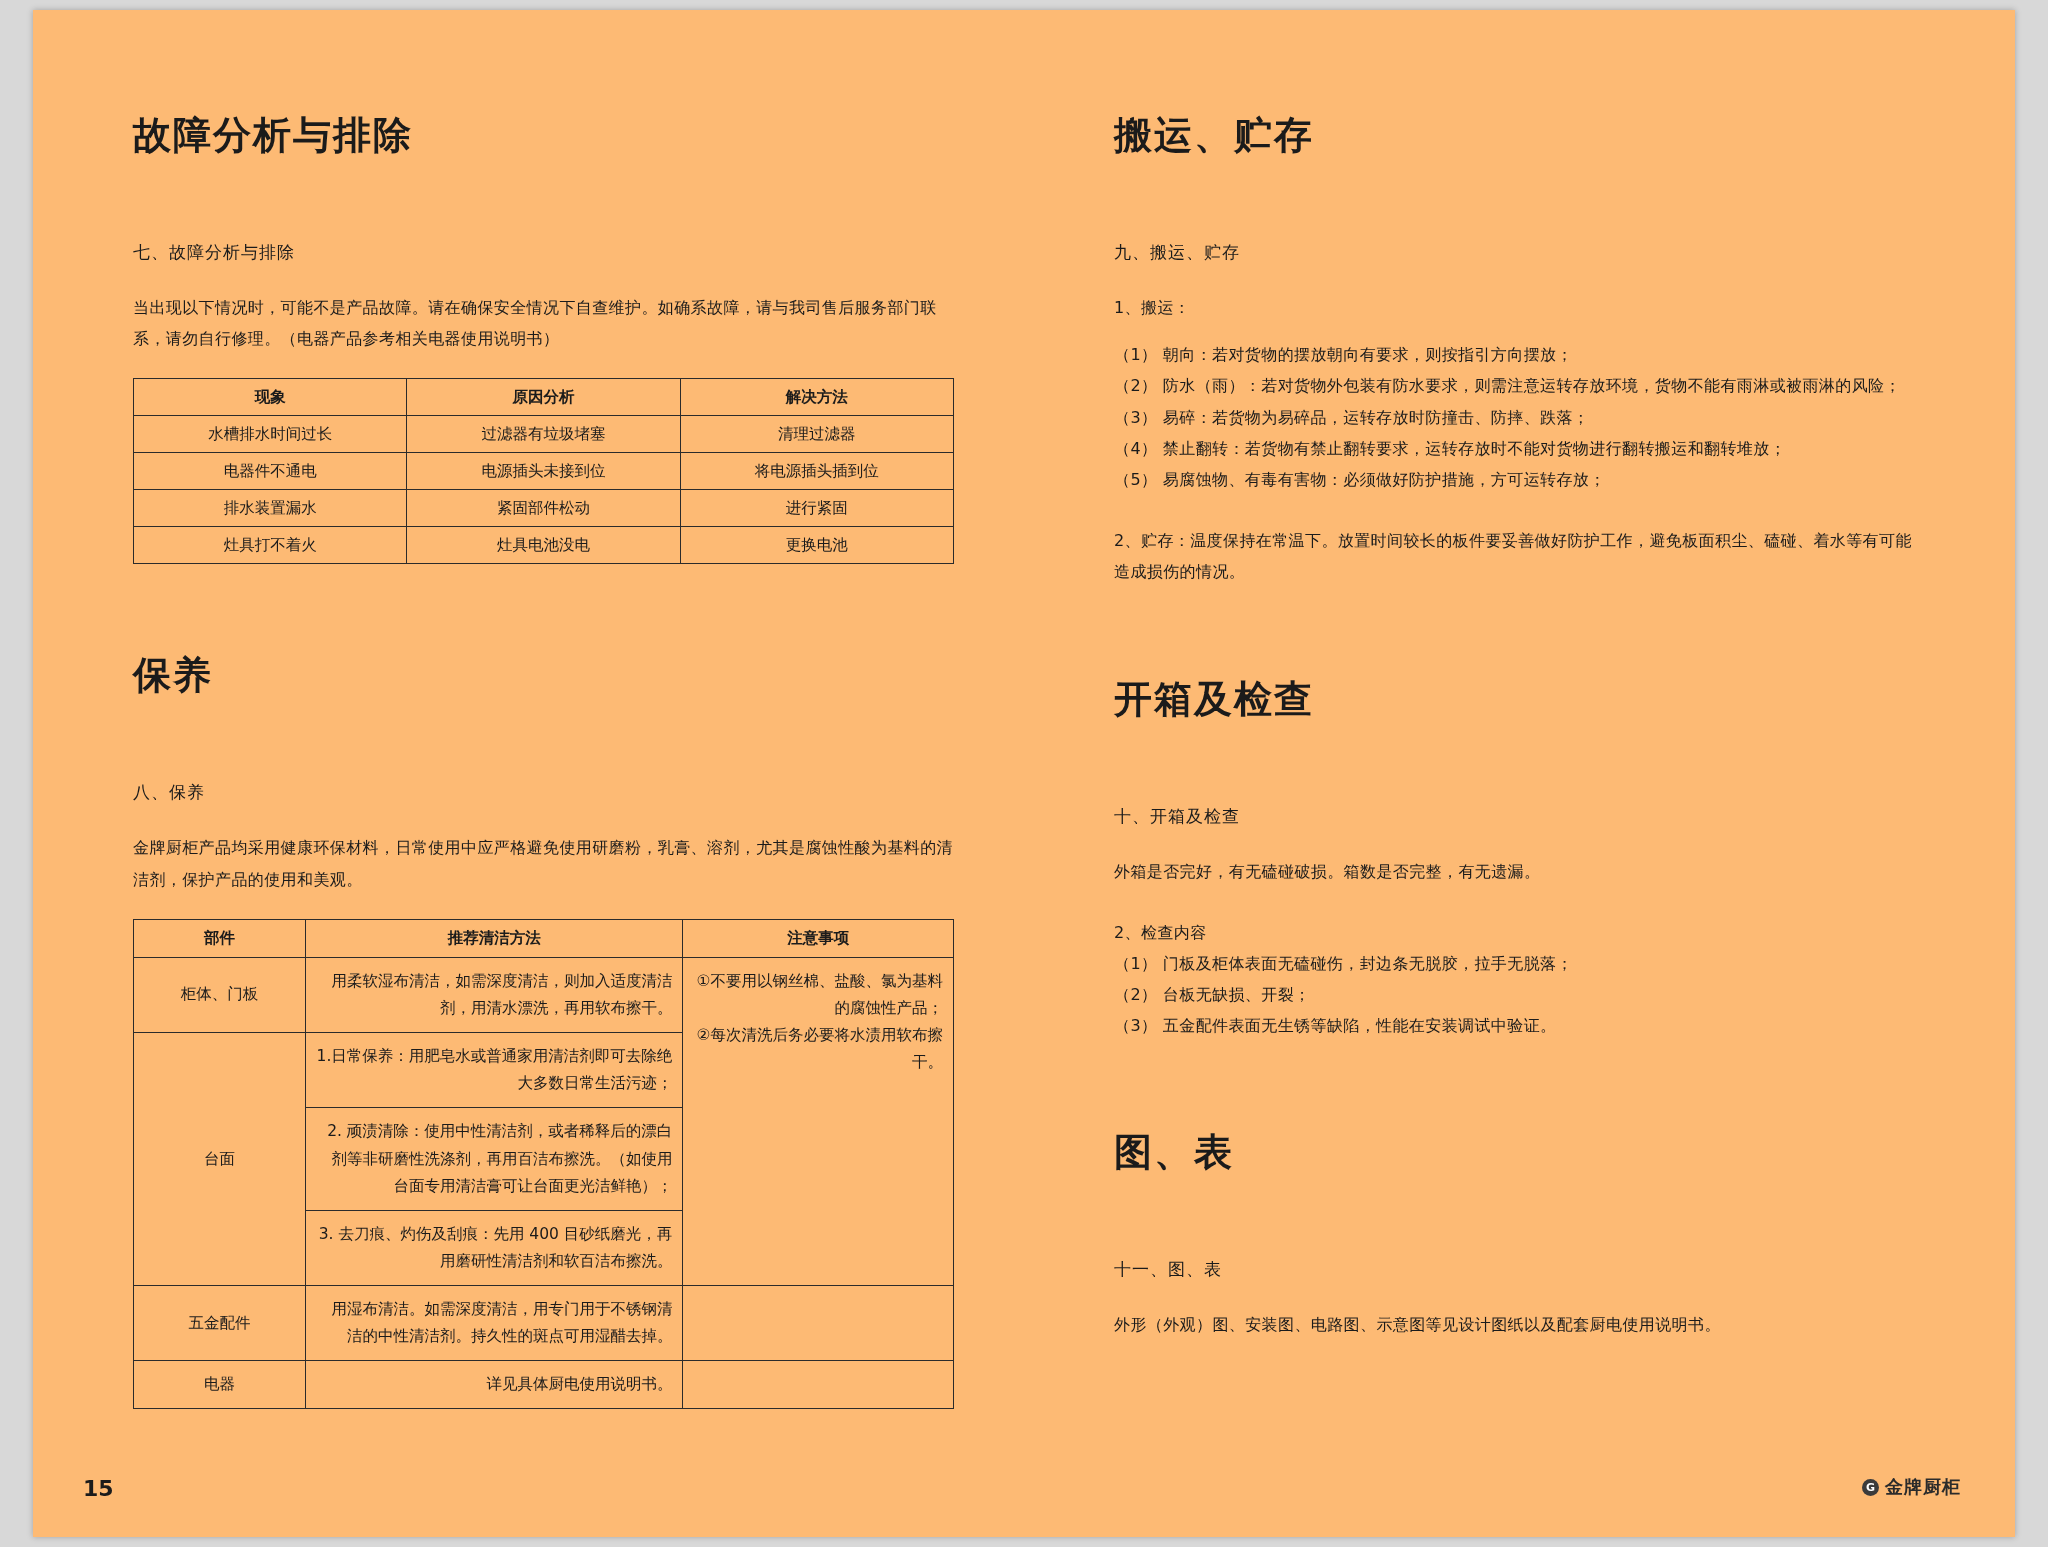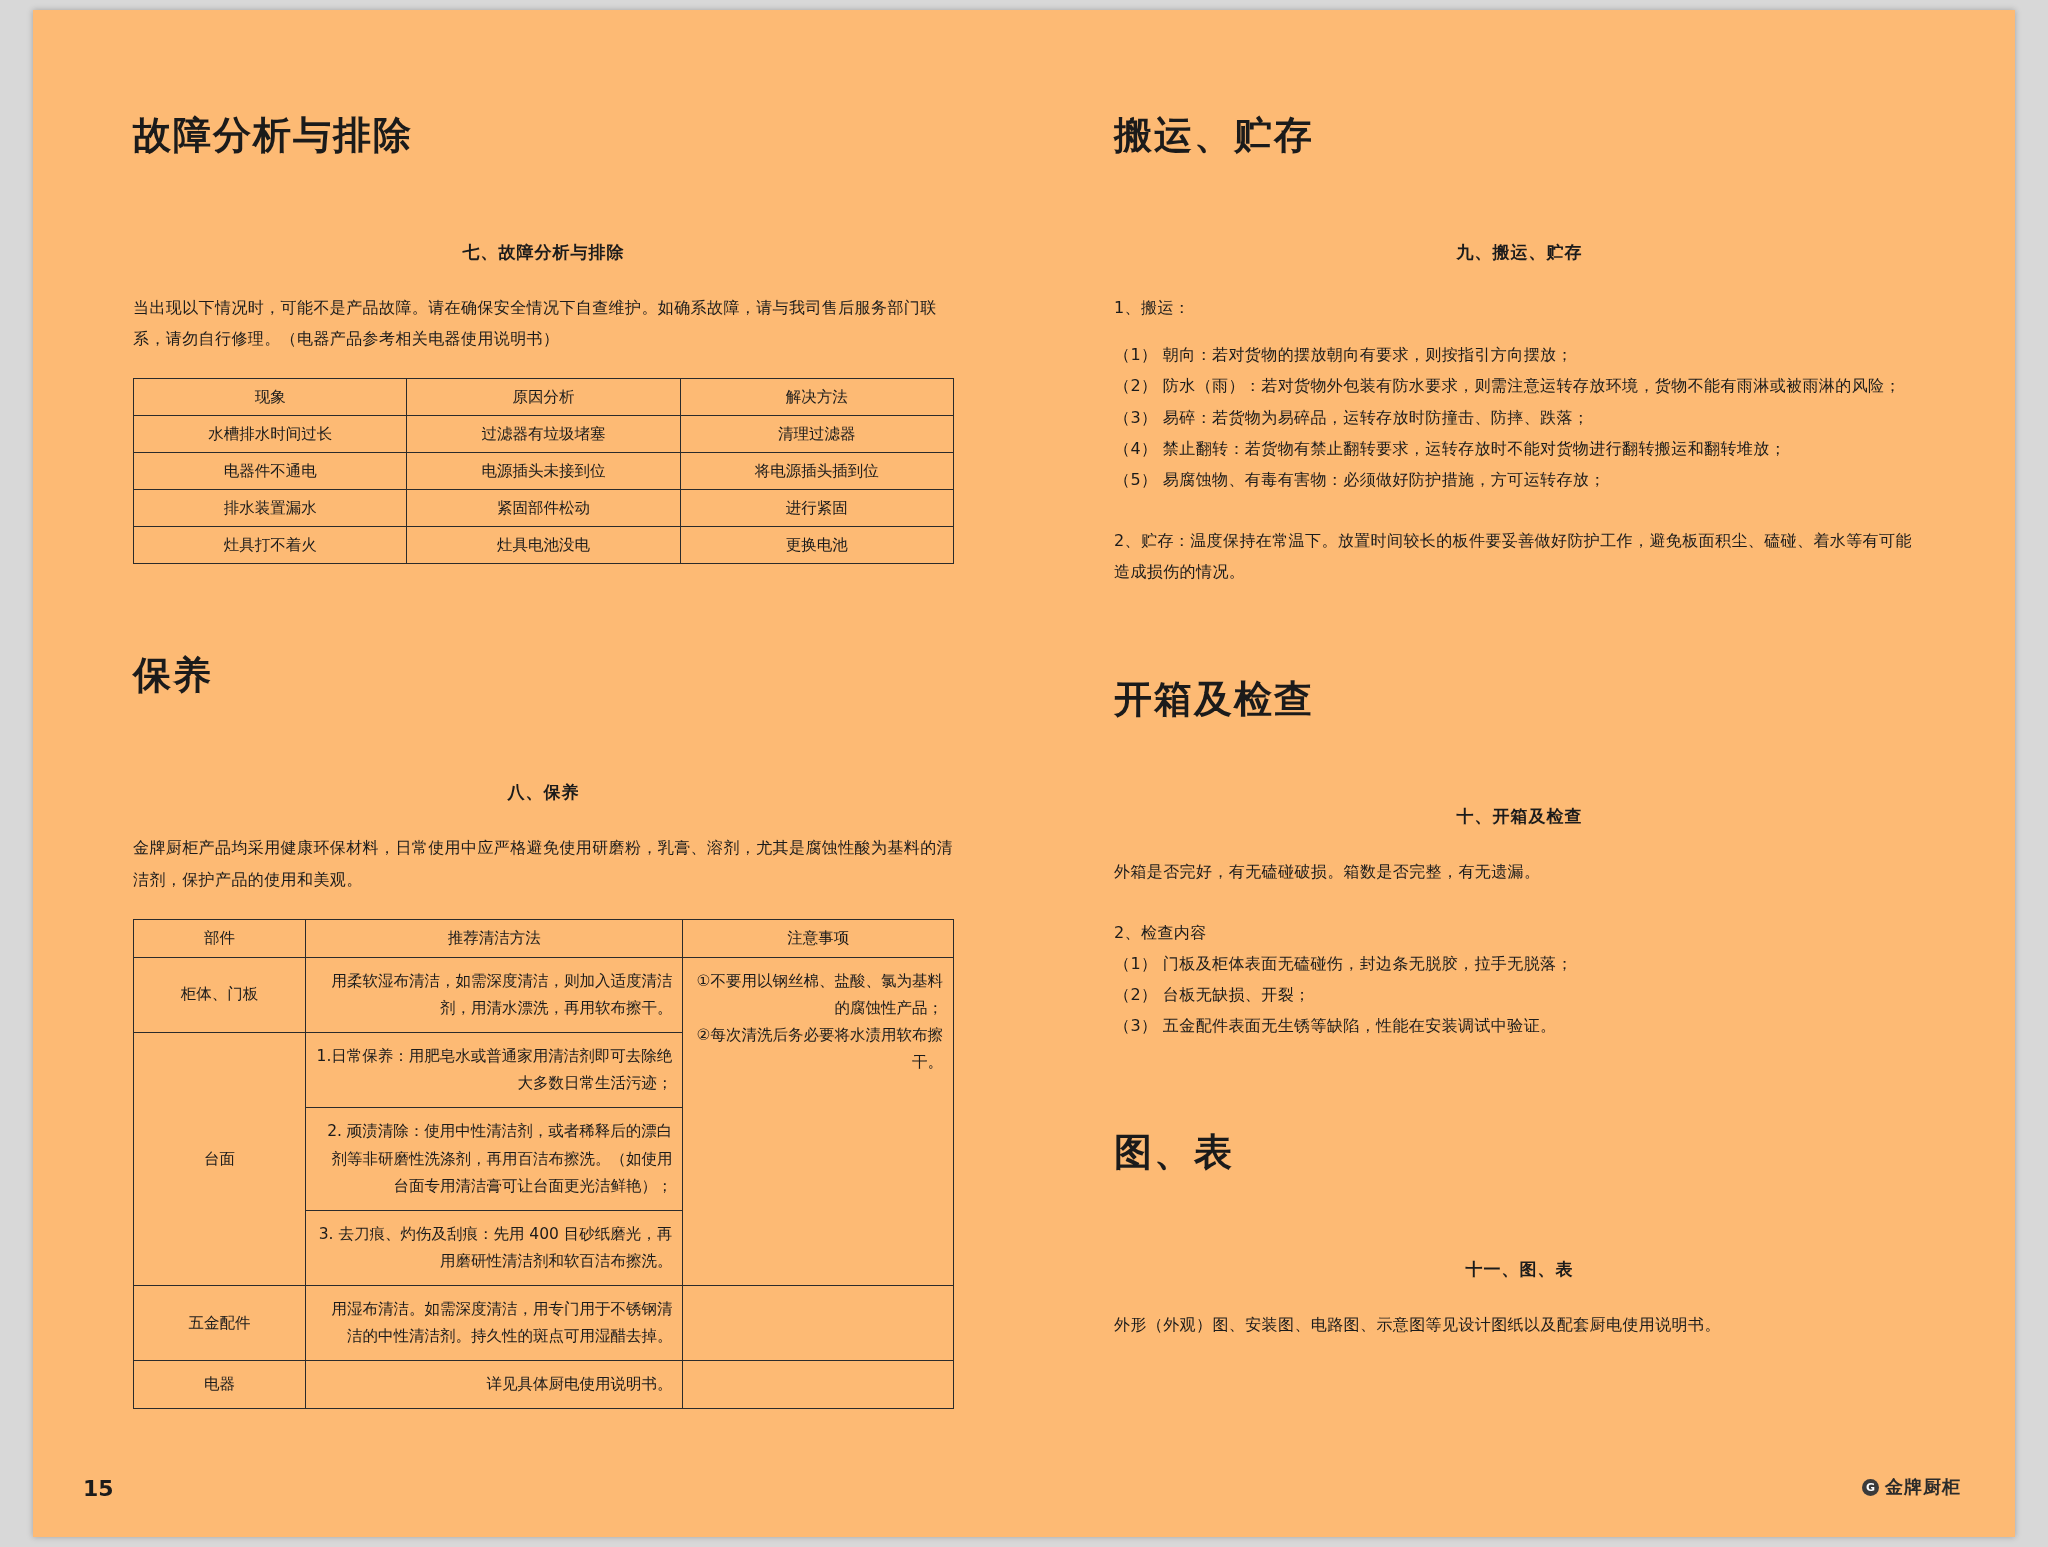--- a/index.html
+++ b/index.html
@@ -40,25 +40,24 @@
     font-size: 38px;
     font-weight: 600;
     letter-spacing: 2px;
     margin: 0 0 80px 0;
     color: #1b1b1b;
   }
   h1.sect-title.second { margin-top: 86px; }
 
   .sub-head {
     font-size: 17px;
-    font-weight: 700;
+    font-weight: 400;
     color: #1b1b1b;
     margin: 0 0 28px 0;
     letter-spacing: 1px;
-    text-align: center;
   }
   p.body {
     font-size: 16px;
     line-height: 1.95;
     color: #1b1b1b;
     margin: 0 0 24px 0;
     letter-spacing: 0.4px;
   }
 
   table.doc {
@@ -68,21 +67,21 @@
     table-layout: fixed;
   }
   table.doc td, table.doc th {
     border: 1px solid #2b2b2b;
     font-size: 15.5px;
     color: #1b1b1b;
     font-weight: normal;
     padding: 5px 8px;
     line-height: 1.75;
   }
-  table.doc th { text-align: center; font-weight: normal; }
+  table.doc th { text-align: center; font-weight: bold; }
   table.doc td.c { text-align: center; }
   table.doc td.l { text-align: right; }
 
   
   table.fault td, table.fault th { height: 30px; padding: 3px 6px; }
 
   
   table.maint td { vertical-align: middle; }
   table.maint td.l { padding: 10px 10px; }
 

